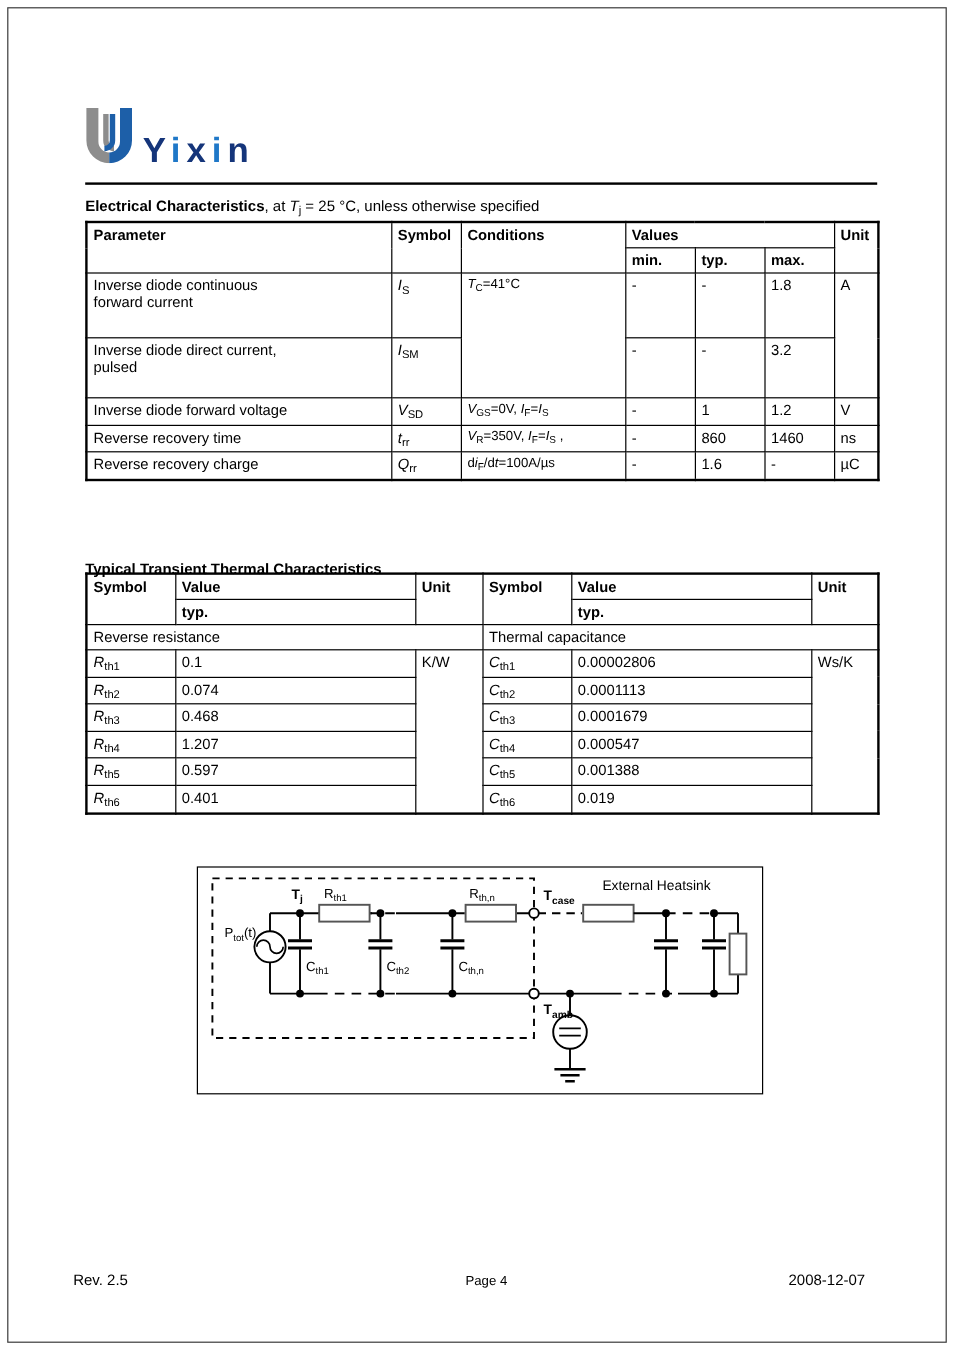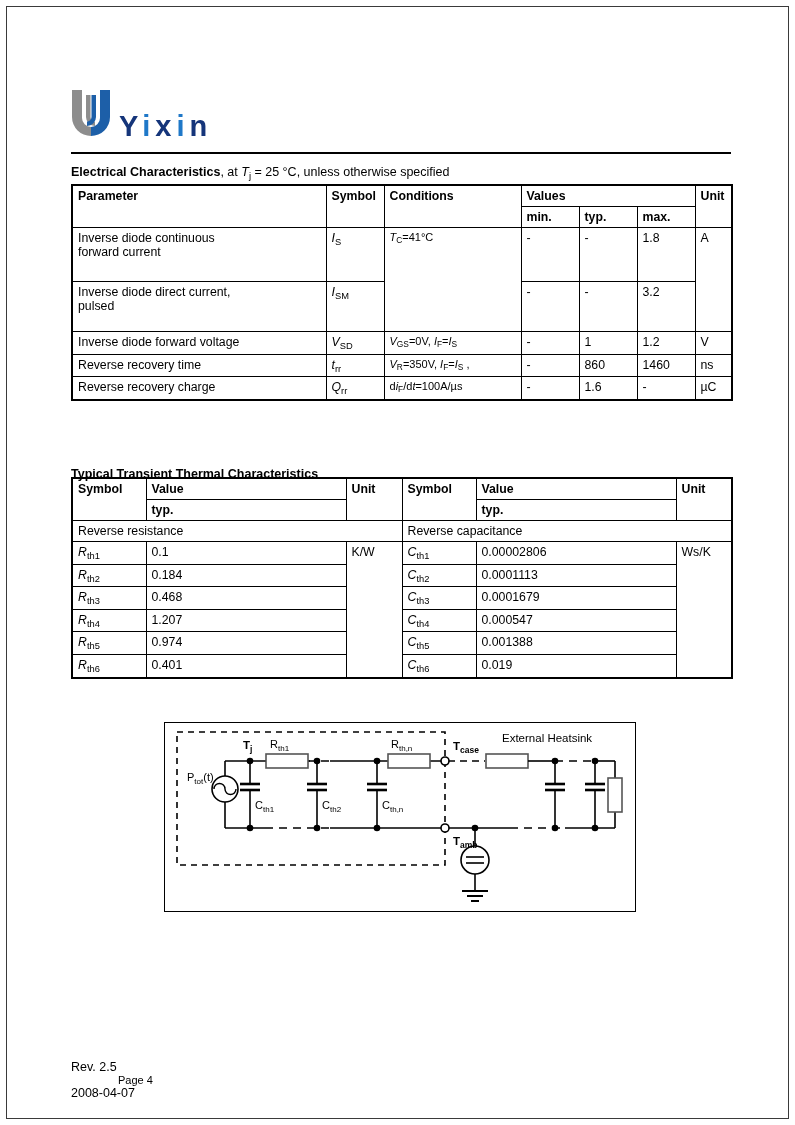--- a/index.html
+++ b/index.html
@@ -92,23 +92,23 @@
     position: absolute;
     left: 164px; top: 722px;
     width: 472px; height: 190px;
     border: 1px solid #000;
     background: #fff;
   }
   #circuit svg { display: block; }
 
   
   .footer {
-    position: absolute; left: 71px; top: 1060px; width: 660px;
+    position: absolute; left: 61px; top: 1060px; width: 660px;
     font-size: 12.5px;
-    display: flex; align-items: baseline; flex-direction: column;
+    display: flex; align-items: baseline;
   }
   .footer .rev { flex: 0 0 auto; }
   .footer .pg { flex: 1 1 auto; text-align: center; font-size: 11px; padding-left: 47px; }
   .footer .date { flex: 0 0 auto; }
 </style>
 </head>
 <body>
 
 <div class="page-border"></div>
 
@@ -232,52 +232,52 @@
       <th class="c">Value</th>
       <th rowspan="2">Unit</th>
     </tr>
     <tr>
       <th class="c">typ.</th>
       <th class="c">typ.</th>
     </tr>
 
     <tr class="thick-top">
       <td colspan="3">Reverse resistance</td>
-      <td colspan="3">Reverse capacitance</td>
+      <td colspan="3">Thermal capacitance</td>
     </tr>
 
     <tr>
       <td><span class="it">R</span><span class="sub">th1</span></td>
       <td class="c">0.1</td>
       <td rowspan="6">K/W</td>
       <td><span class="it">C</span><span class="sub">th1</span></td>
       <td class="c">0.00002806</td>
       <td rowspan="6">Ws/K</td>
     </tr>
     <tr>
       <td><span class="it">R</span><span class="sub">th2</span></td>
-      <td class="c">0.184</td>
+      <td class="c">0.074</td>
       <td><span class="it">C</span><span class="sub">th2</span></td>
       <td class="c">0.0001113</td>
     </tr>
     <tr>
       <td><span class="it">R</span><span class="sub">th3</span></td>
       <td class="c">0.468</td>
       <td><span class="it">C</span><span class="sub">th3</span></td>
       <td class="c">0.0001679</td>
     </tr>
     <tr>
       <td><span class="it">R</span><span class="sub">th4</span></td>
       <td class="c">1.207</td>
       <td><span class="it">C</span><span class="sub">th4</span></td>
       <td class="c">0.000547</td>
     </tr>
     <tr>
       <td><span class="it">R</span><span class="sub">th5</span></td>
-      <td class="c">0.974</td>
+      <td class="c">0.597</td>
       <td><span class="it">C</span><span class="sub">th5</span></td>
       <td class="c">0.001388</td>
     </tr>
     <tr class="thick-bot">
       <td><span class="it">R</span><span class="sub">th6</span></td>
       <td class="c">0.401</td>
       <td><span class="it">C</span><span class="sub">th6</span></td>
       <td class="c">0.019</td>
     </tr>
   </tbody>
@@ -389,14 +389,14 @@
     <text x="288" y="27" font-size="11.5" font-weight="bold">T<tspan font-size="8.5" dy="3">case</tspan></text>
     <text x="288" y="122" font-size="11.5" font-weight="bold">T<tspan font-size="8.5" dy="3">amb</tspan></text>
     <text x="337" y="19" font-size="11.5">External Heatsink</text>
   </g>
 </svg>
 </div>
 
 <div class="footer">
   <div class="rev">Rev. 2.5</div>
   <div class="pg">Page 4</div>
-  <div class="date">2008-04-07</div>
+  <div class="date">2008-12-07</div>
 </div>
 
 </body></html>

